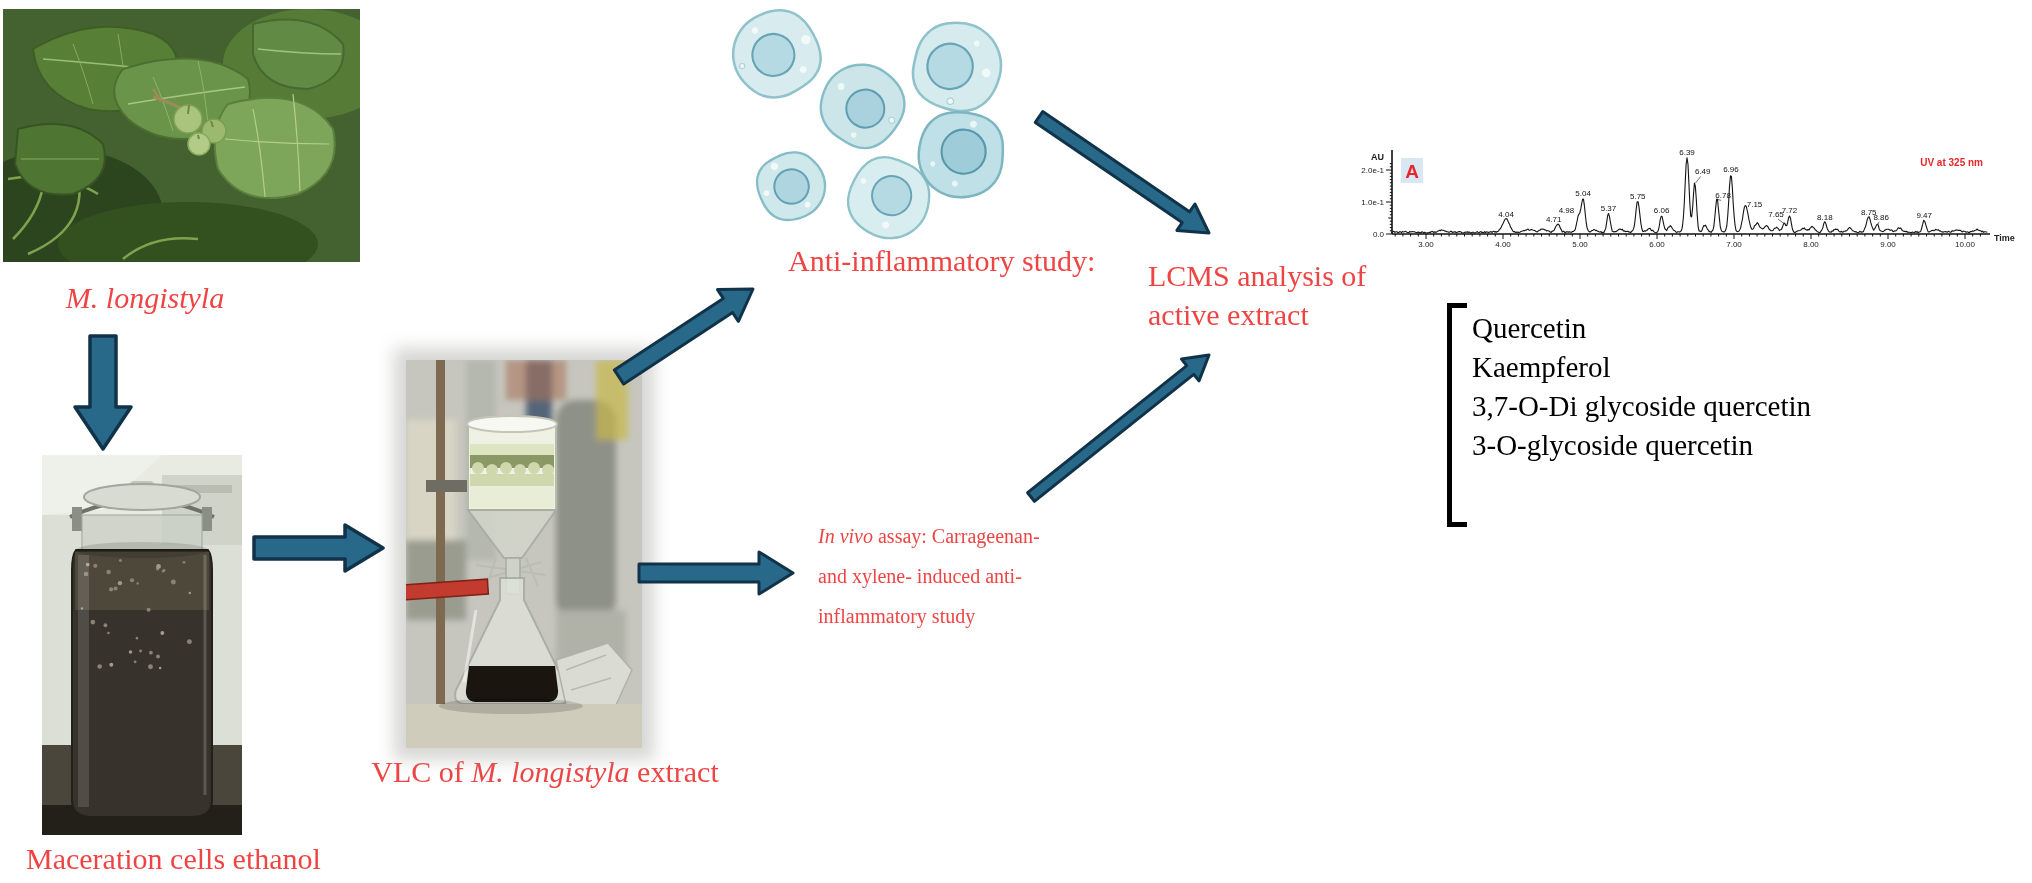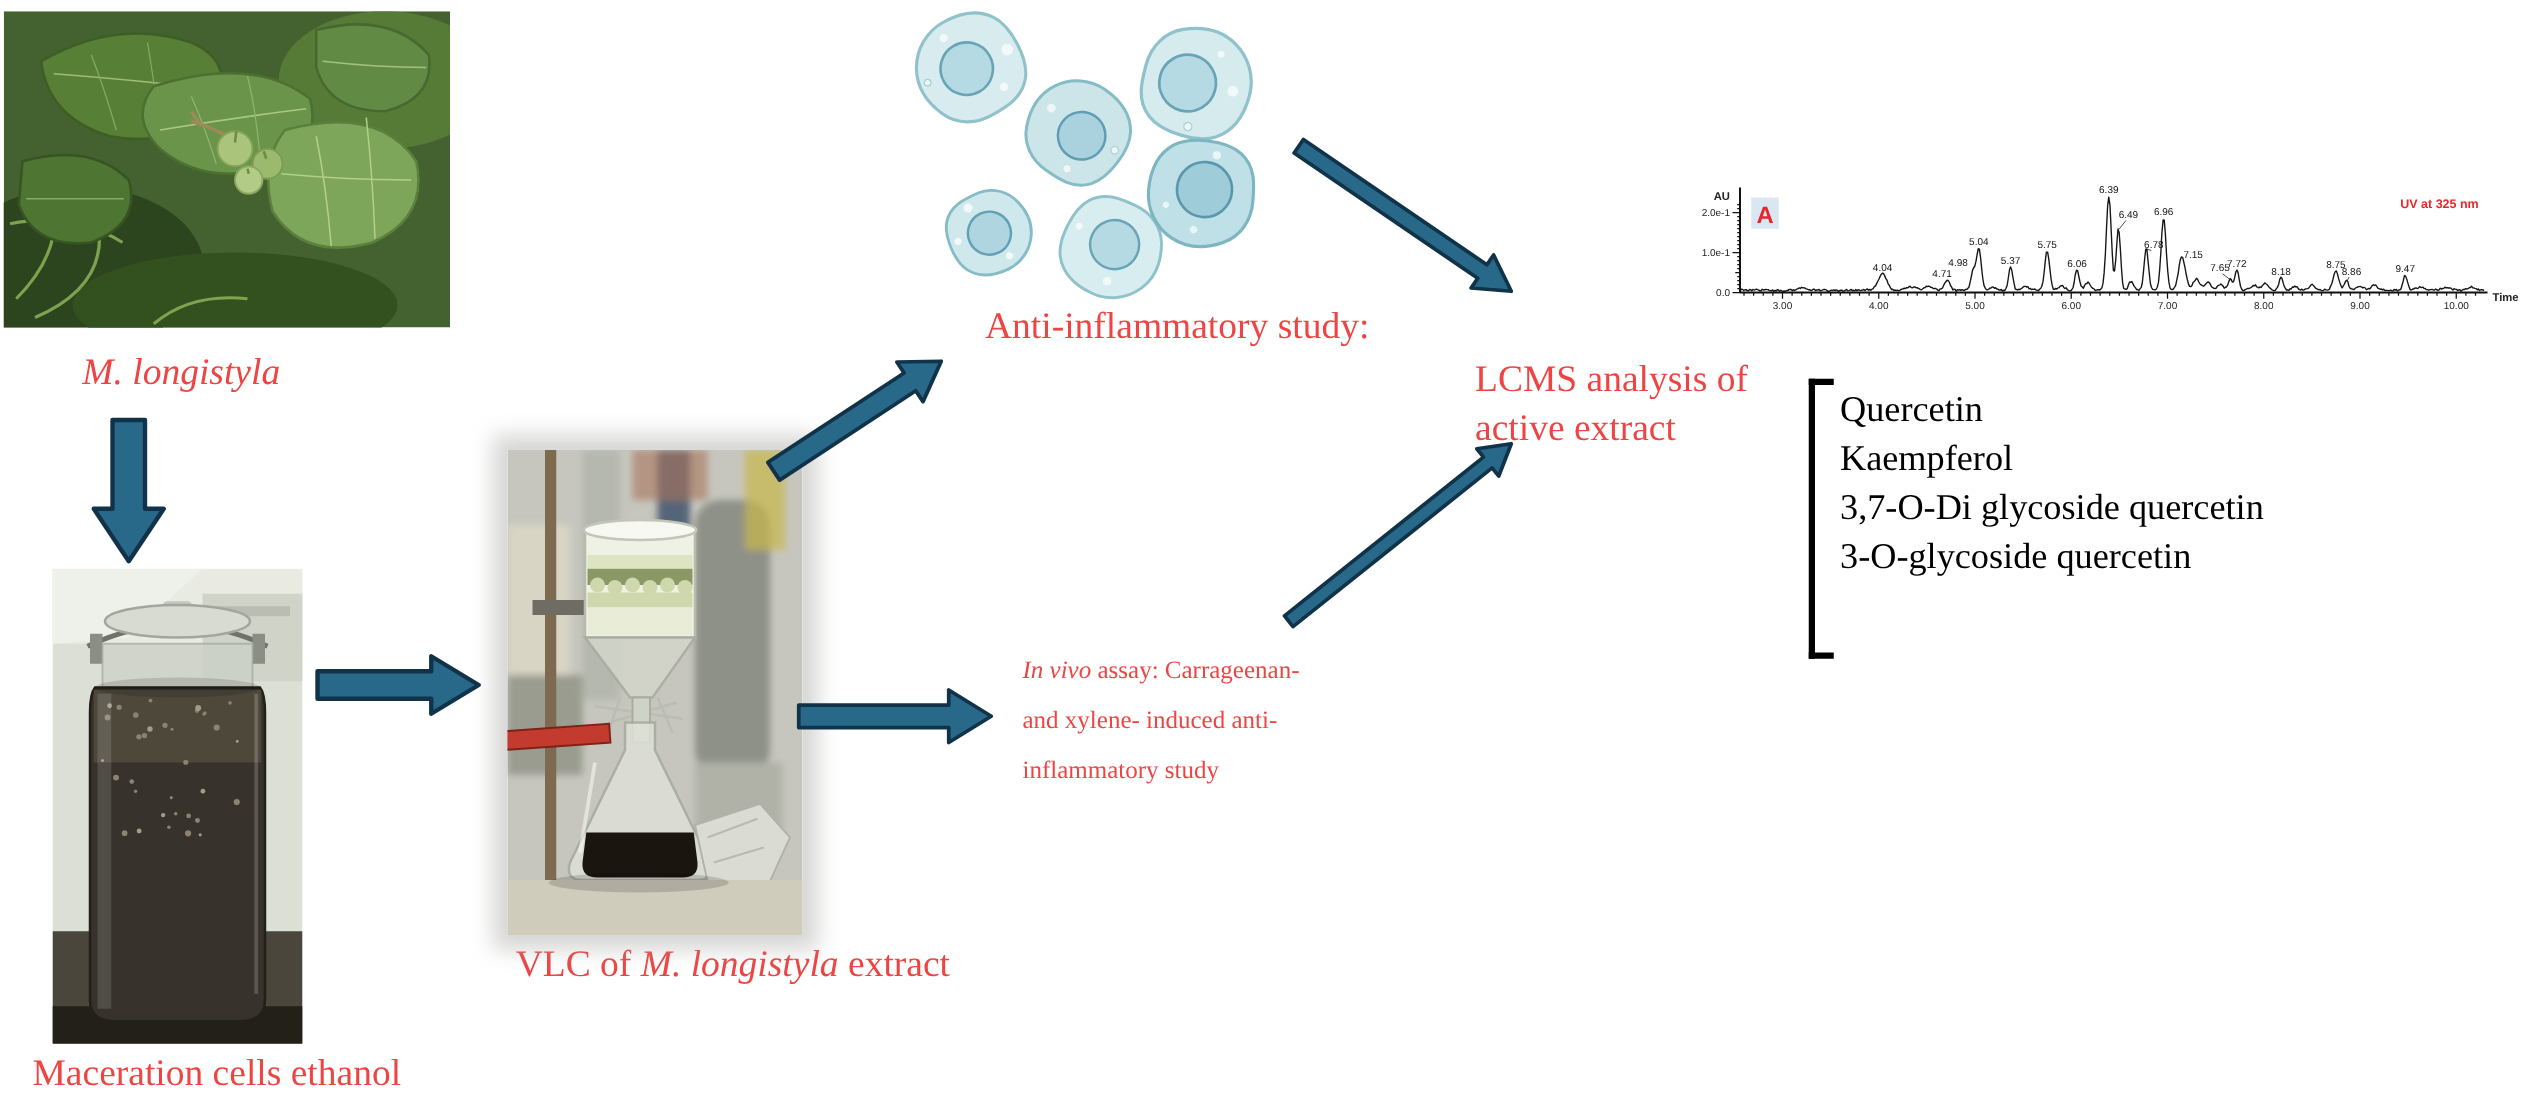--- a/index.html
+++ b/index.html
@@ -3,24 +3,24 @@
 <meta charset="utf-8">
 <style>
   html,body{margin:0;padding:0;background:#fff;}
   #canvas{position:relative;width:2032px;height:883px;background:#ffffff;overflow:hidden;
           font-family:"Liberation Serif","DejaVu Serif",serif;color:#000;}
   .abs{position:absolute;}
   .cap{font-size:30px;line-height:36px;color:#ef4444;}
   .it{font-style:italic;}
   #plant-label{left:30px;top:280px;width:230px;text-align:center;}
   #maceration-label{left:26px;top:841px;width:360px;}
-  #vlc-label{left:330px;top:754px;width:430px;text-align:right;}
+  #vlc-label{left:330px;top:754px;width:430px;text-align:center;}
   #anti-label{left:788px;top:243px;width:360px;line-height:36px;}
   #invivo-label{left:818px;top:516px;width:380px;line-height:40px;font-size:20px;}
-  #lcms-label{left:1180px;top:256px;width:300px;line-height:39px;margin-top:28px;}
+  #lcms-label{left:1148px;top:256px;width:300px;line-height:39px;}
   #compound-list{left:1472px;top:309px;width:560px;font-size:29px;line-height:39px;}
   #bracket{left:1447px;top:303px;width:15px;height:214px;
            border-left:5px solid #000;border-top:5px solid #000;border-bottom:5px solid #000;}
   #vlc-photo-wrap{left:406px;top:360px;width:236px;height:388px;background:#fff;
                   box-shadow:0 0 16px 12px rgba(165,165,162,0.45);}
   svg text{font-family:"Liberation Sans","DejaVu Sans",sans-serif;}
 </style>
 </head>
 <body>
 

